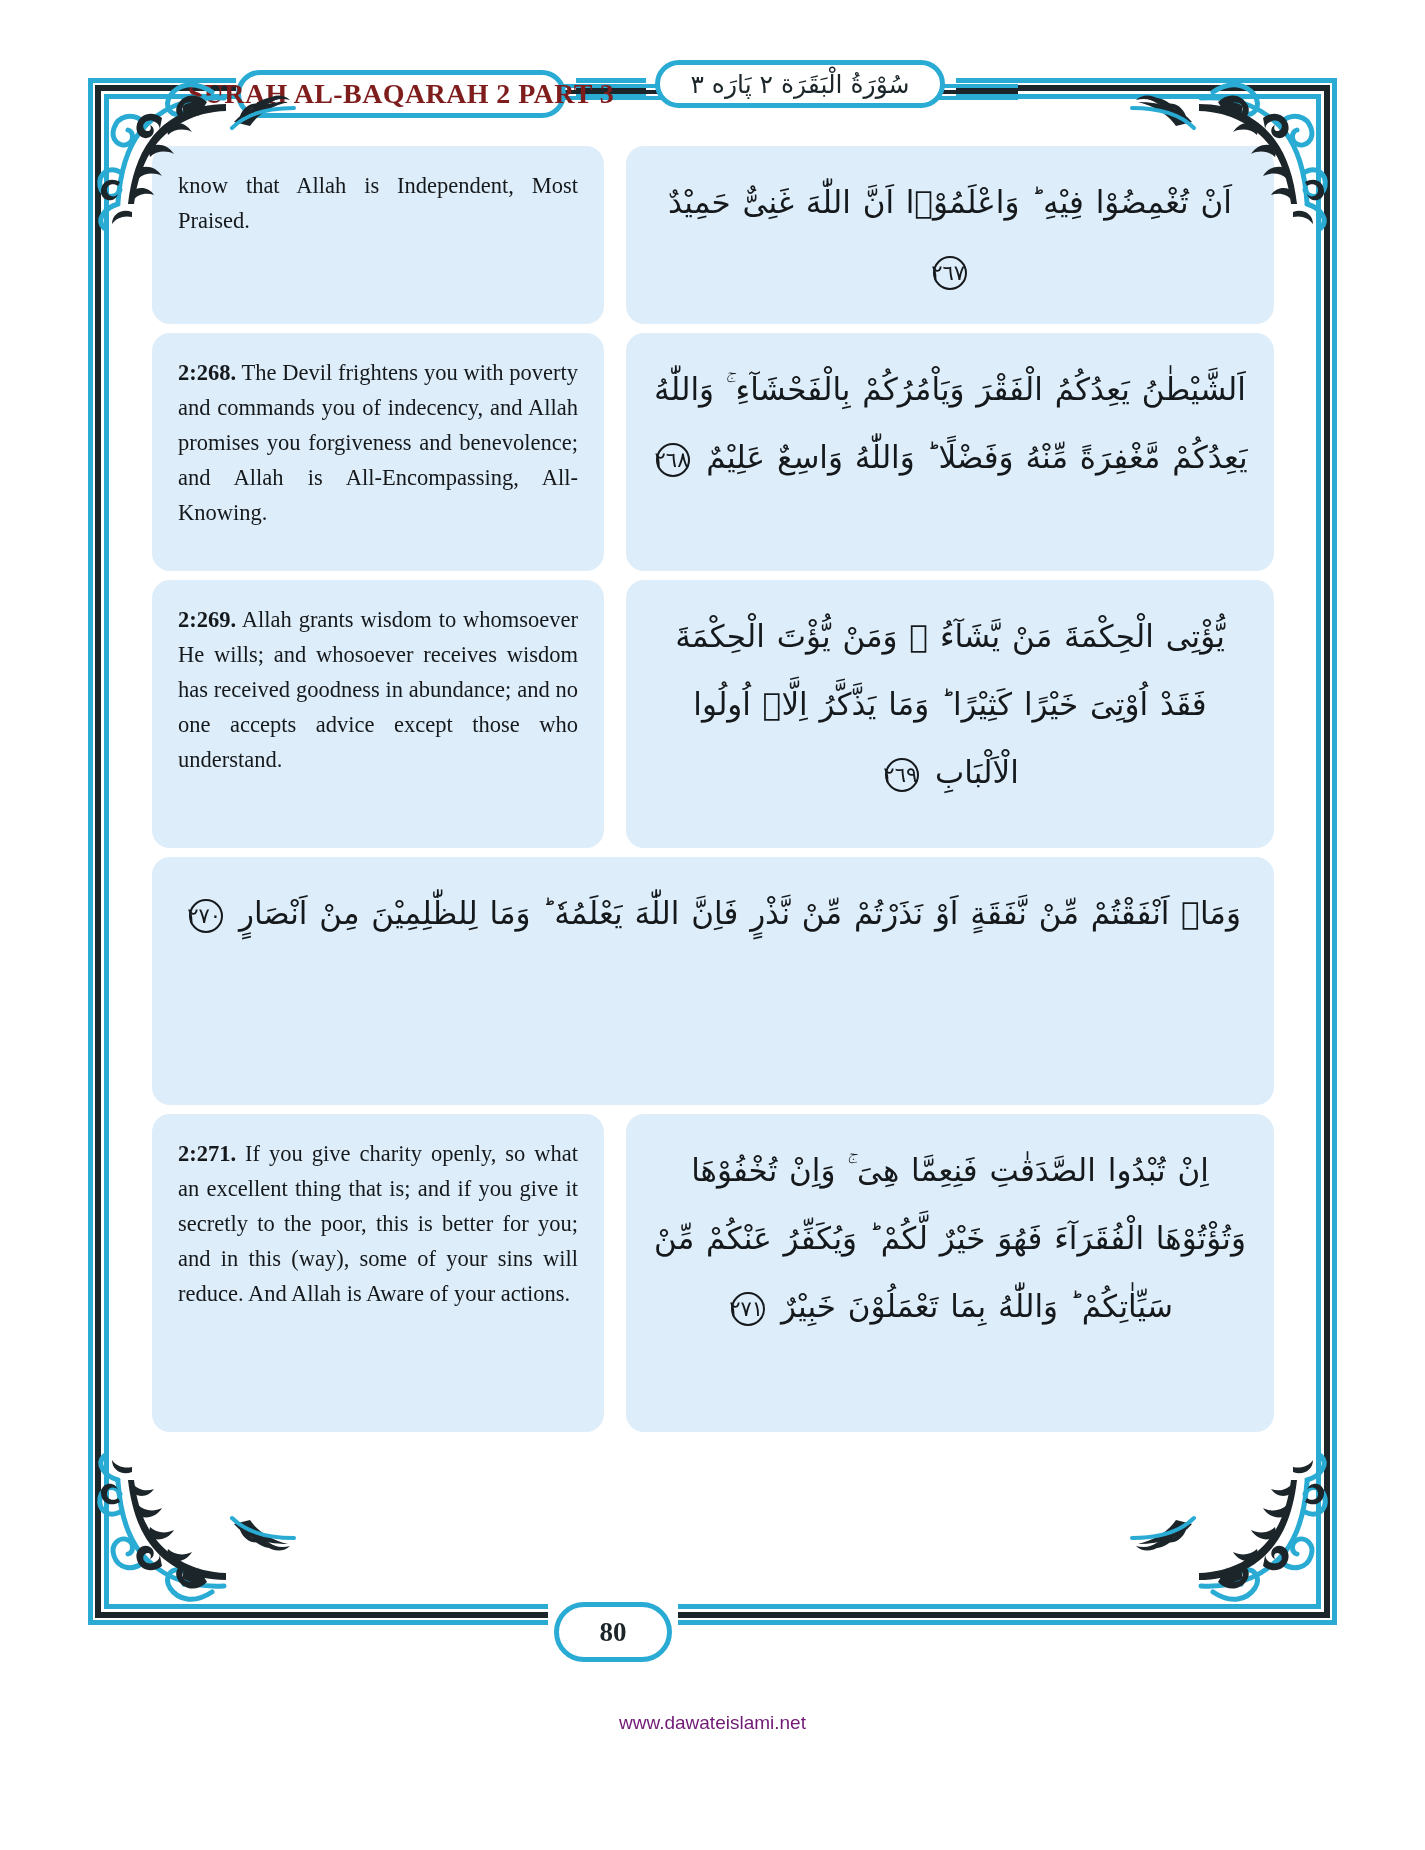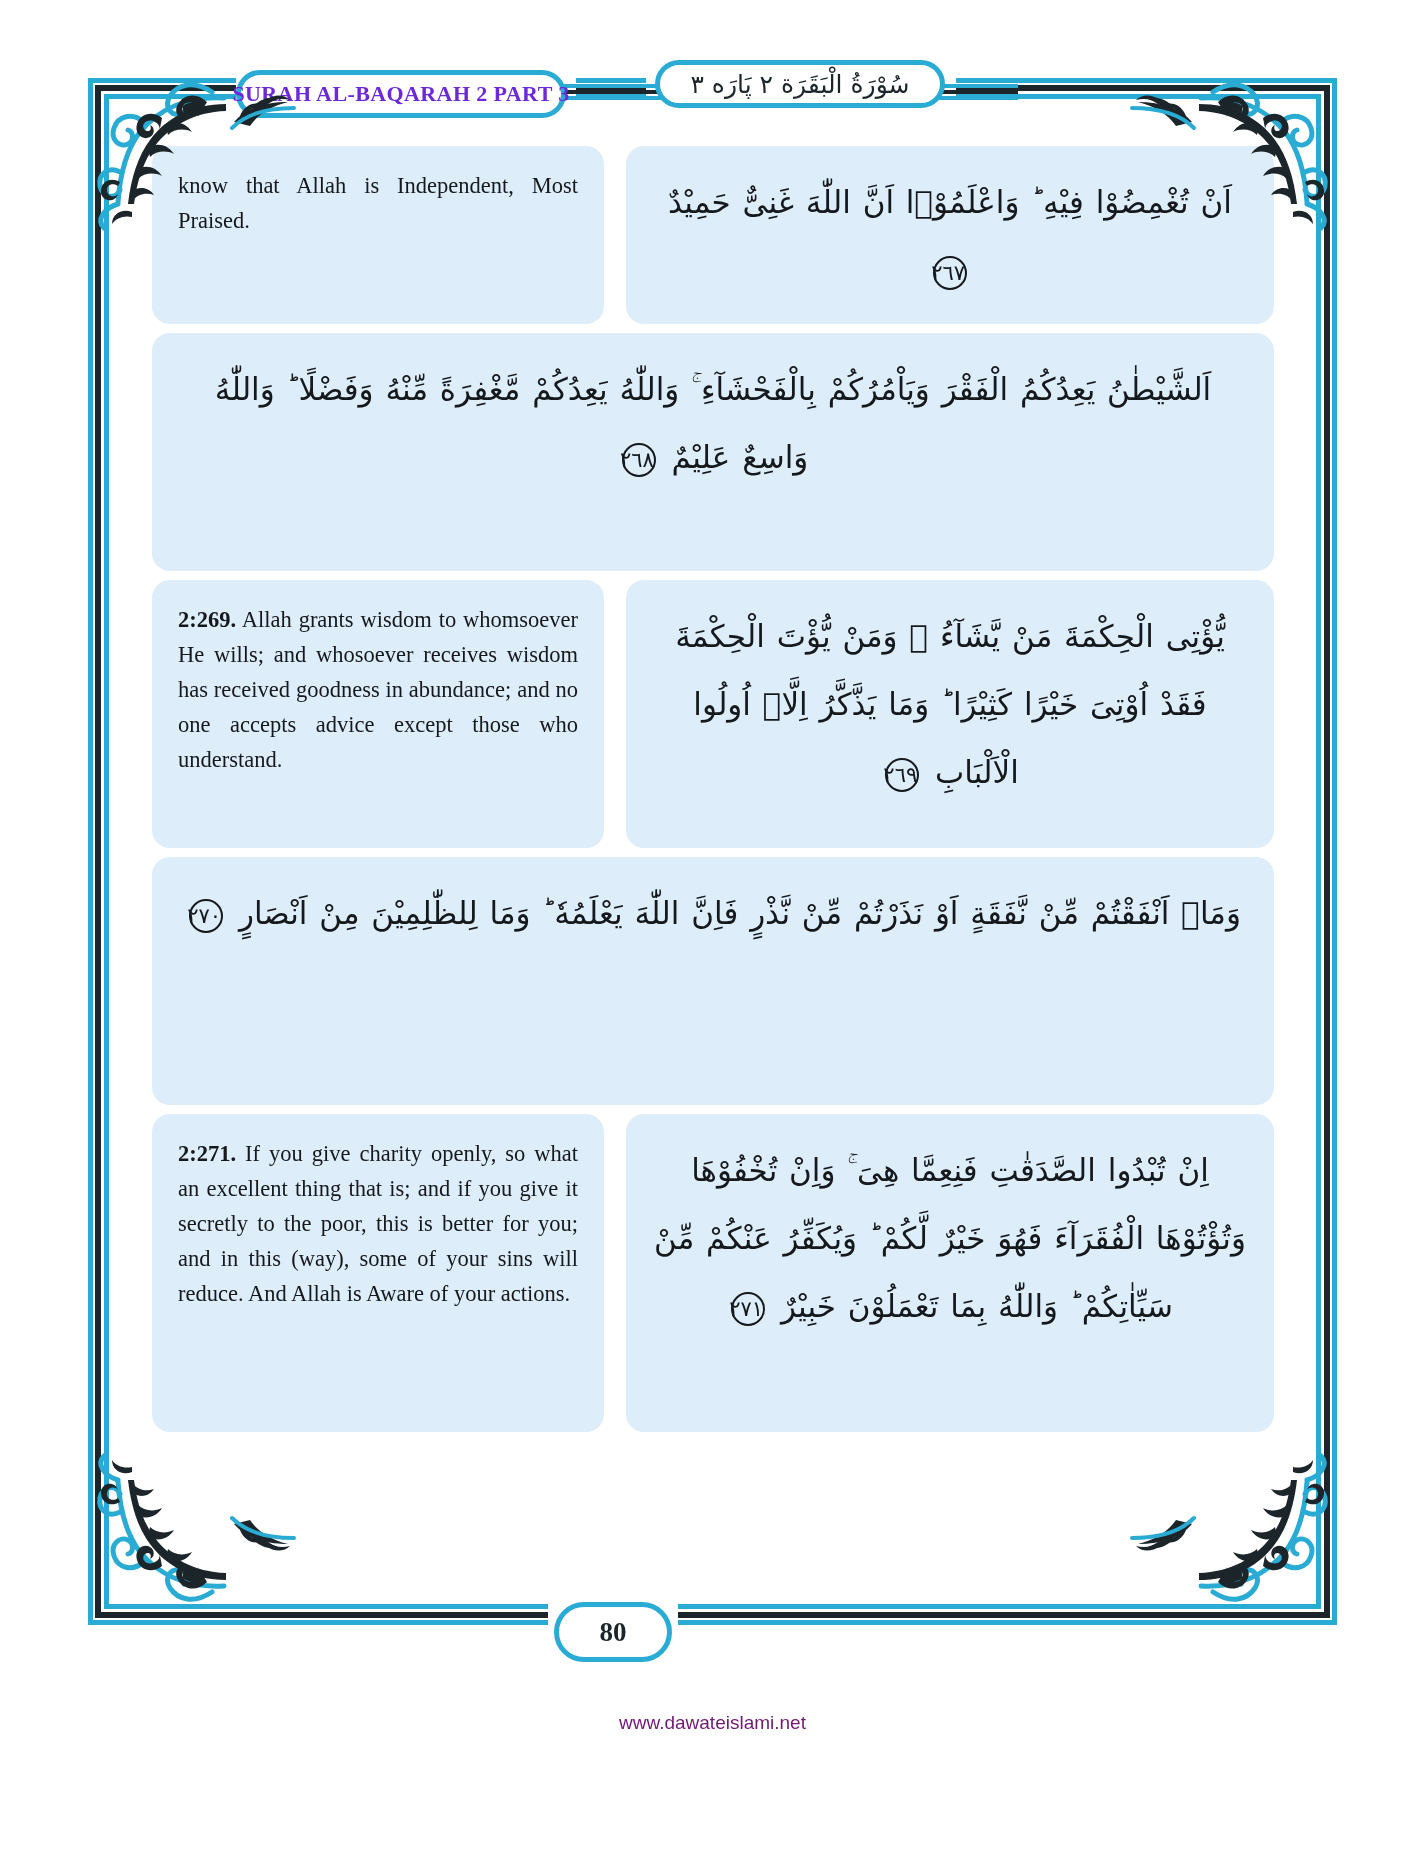--- a/index.html
+++ b/index.html
@@ -60,23 +60,23 @@
     left: 236px; top: 70px;
     width: 330px; height: 48px;
   }
   .cartouche-right {
     left: 655px; top: 60px;
     width: 290px; height: 48px;
   }
   .surah-title {
     font-family: "Liberation Serif", serif;
     font-weight: bold;
-    font-size: 22px;
+    font-size: 28px;
     letter-spacing: 0.4px;
-    color: #6d28d9;
+    color: #7f1d1d;
     white-space: nowrap;
   }
   .surah-title-ar {
     font-family: "DejaVu Sans", sans-serif;
     font-size: 25px;
     color: #1c2529;
     direction: rtl;
     white-space: nowrap;
   }
 
@@ -397,20 +397,24 @@
         <span class="vnum"></span>
         <span>know that Allah is Independent, Most Praised.</span>
       </div>
       <div class="cell cell-ar">
         <span>اَنْ تُغْمِضُوْا فِيْهِ ؕ وَاعْلَمُوْۤا اَنَّ اللّٰهَ غَنِیٌّ حَمِیْدٌ</span>
         <span class="ayah-mark">٢٦٧</span>
       </div>
     </div>
 
     <div class="verse-row h2">
+      <div class="cell cell-en">
+        <span class="vnum">2:268.</span>
+        <span>The Devil frightens you with poverty and commands you of indecency, and Allah promises you forgiveness and benevolence; and Allah is All-Encompassing, All-Knowing.</span>
+      </div>
       <div class="cell cell-ar">
         <span>اَلشَّيْطٰنُ يَعِدُكُمُ الْفَقْرَ وَيَاْمُرُكُمْ بِالْفَحْشَآءِ ۚ وَاللّٰهُ يَعِدُكُمْ مَّغْفِرَةً مِّنْهُ وَفَضْلًا ؕ وَاللّٰهُ وَاسِعٌ عَلِيْمٌ</span>
         <span class="ayah-mark">٢٦٨</span>
       </div>
     </div>
 
     <div class="verse-row h3">
       <div class="cell cell-en">
         <span class="vnum">2:269.</span>
         <span>Allah grants wisdom to whomsoever He wills; and whosoever receives wisdom has received goodness in abundance; and no one accepts advice except those who understand.</span>

